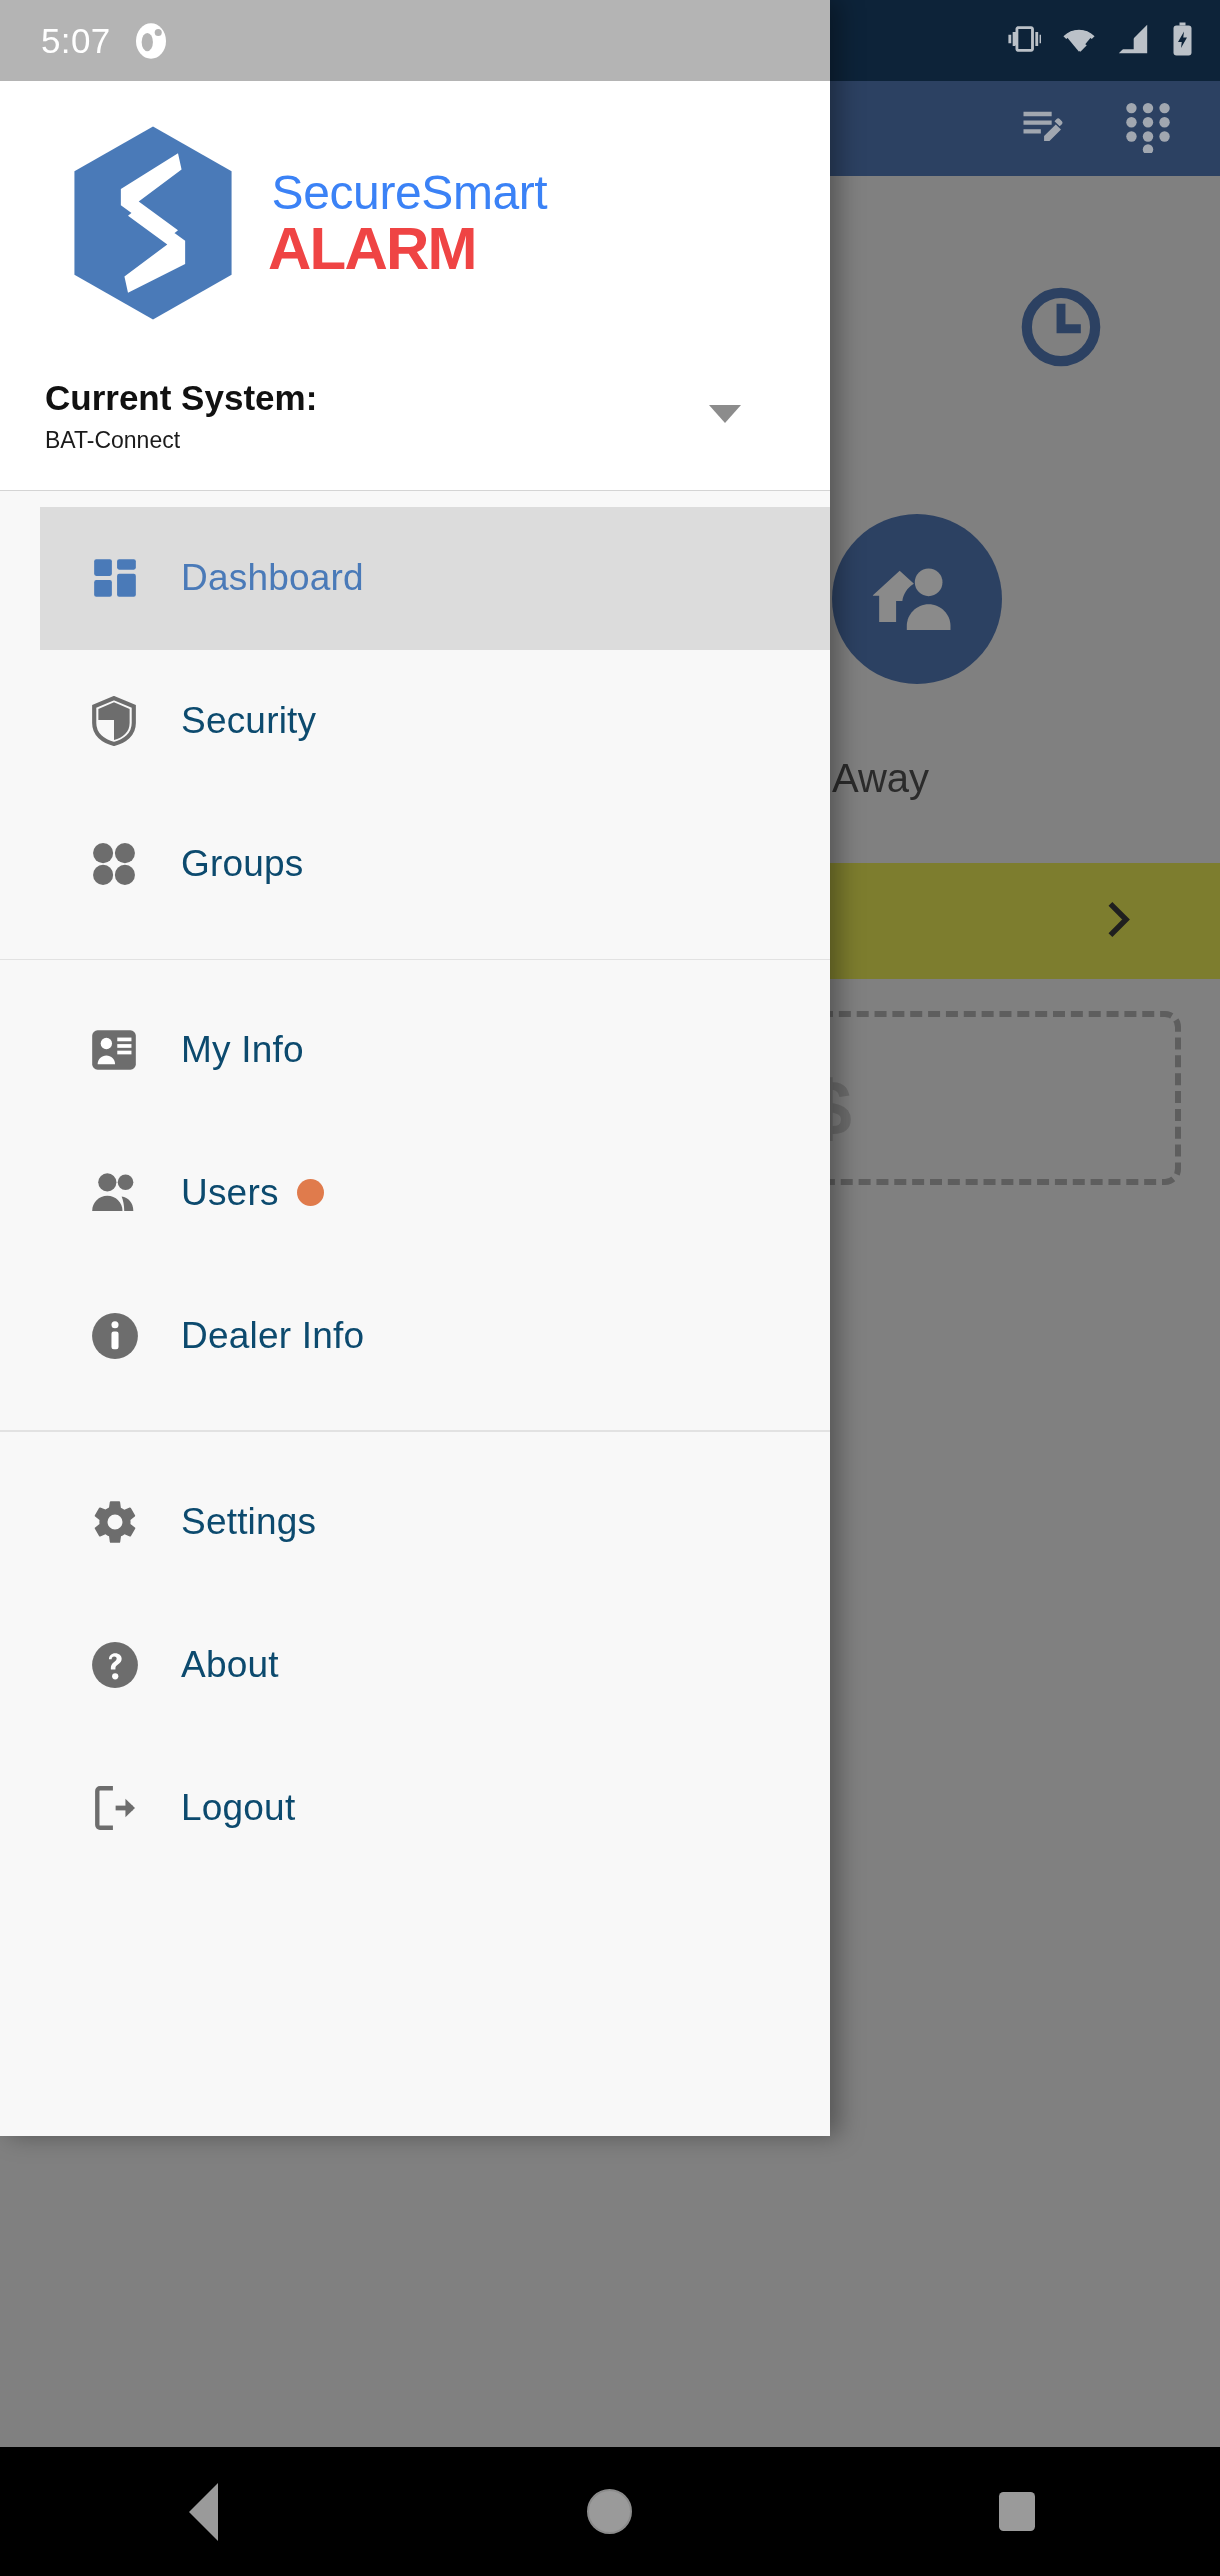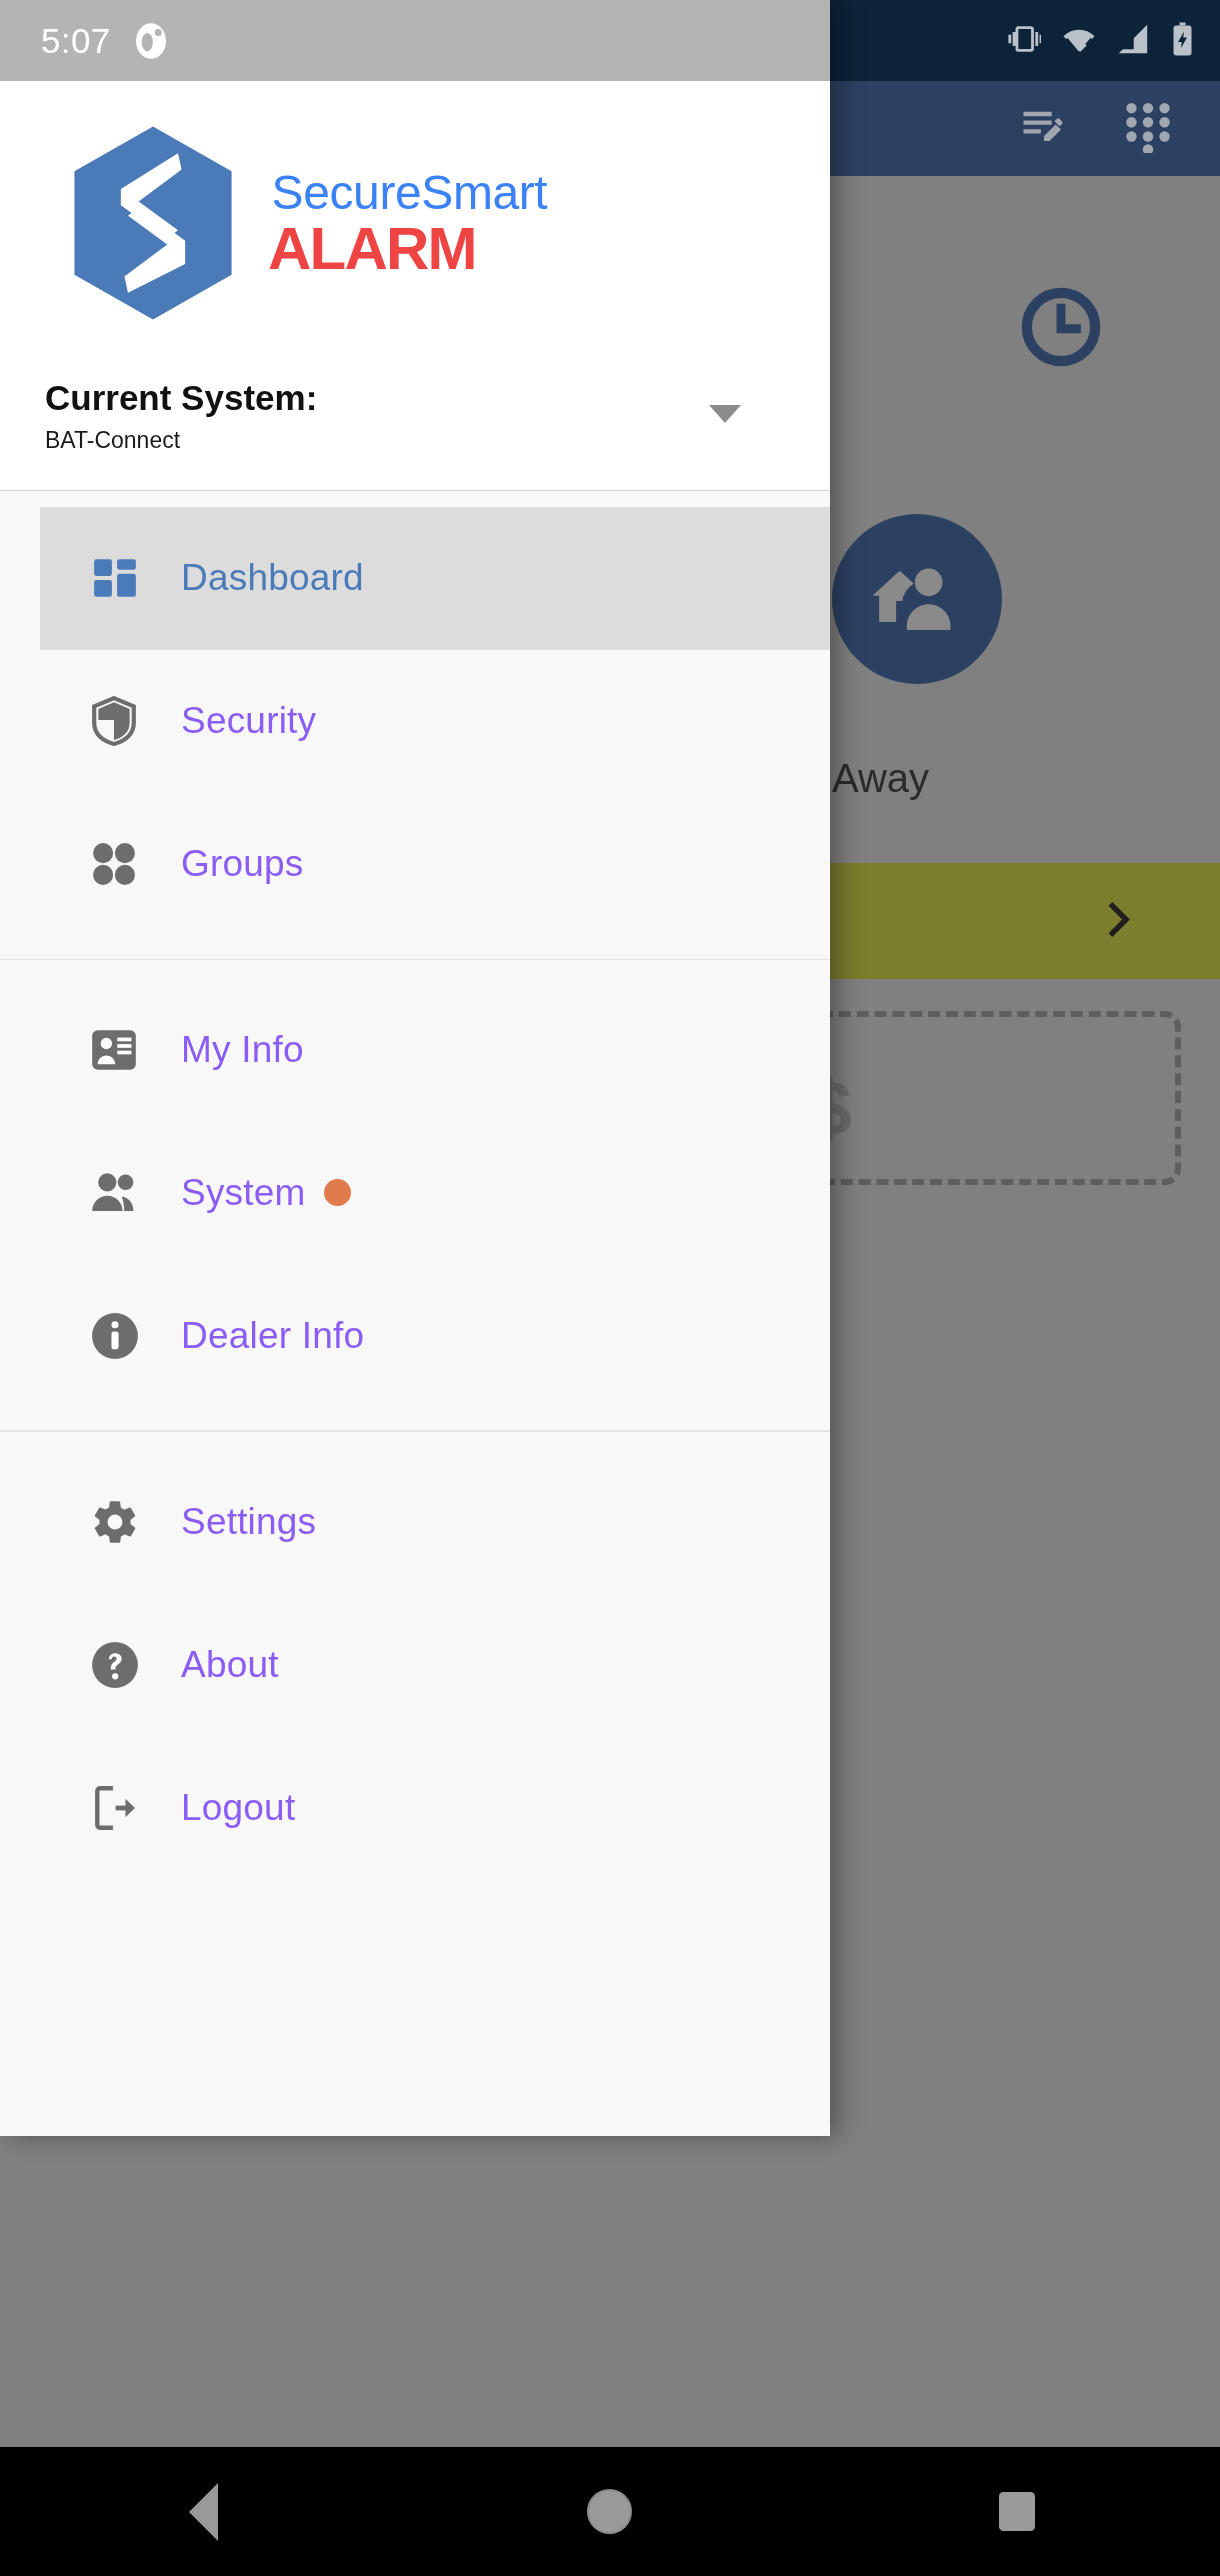--- a/index.html
+++ b/index.html
@@ -98,21 +98,21 @@
   .menu-item {
     display:flex; align-items:center; height:143px;
     padding-left:43px; gap:0; cursor:pointer;
   }
   .menu-item.active { background:#dcdcdc; }
   .item-icon {
     width:98px; flex:none; display:flex; align-items:center; justify-content:flex-start;
     padding-left:7.2px;
   }
   .item-label {
-    font-size:37px; color:#8b5cf6; letter-spacing:0.2px;
+    font-size:37px; color:#0c4a6e; letter-spacing:0.2px;
   }
   .menu-item.active .item-label { color:#4a7ab8; }
   .item-badge {
     width:27px; height:27px; border-radius:50%;
     background:#e07b4c; margin-left:18px; flex:none;
   }
   .label-wrap { display:flex; align-items:center; }
 
   
   #navbar {
@@ -324,21 +324,21 @@
         <div class="menu-item">
           <span class="item-icon">
             <svg width="52" height="47" viewBox="0 0 24 20">
               <circle cx="8" cy="5.3" r="4.2" fill="#6d6d6d"></circle>
               <circle cx="16.4" cy="5.3" r="3.6" fill="#6d6d6d"></circle>
               <path d="M1 18.5c0-3.9 3.1-7 7-7s7 3.1 7 7H1z" fill="#6d6d6d"></path>
               <path d="M14.6 11.9c3.1.3 5.4 2.9 5.4 6.6h-4.2c0-2.6-.5-4.8-1.2-6.6z" fill="#6d6d6d"></path>
             </svg>
           </span>
           <span class="label-wrap">
-            <span class="item-label">System</span>
+            <span class="item-label">Users</span>
             <span class="item-badge"></span>
           </span>
         </div>
 
         <div class="menu-item">
           <span class="item-icon">
             <svg width="50" height="50" viewBox="0 0 24 24">
               <circle cx="12" cy="12" r="11" fill="#6d6d6d"></circle>
               <circle cx="12" cy="6.6" r="1.7" fill="#ffffff"></circle>
               <rect x="10.3" y="9.8" width="3.4" height="8.6" rx="1.1" fill="#ffffff"></rect>

